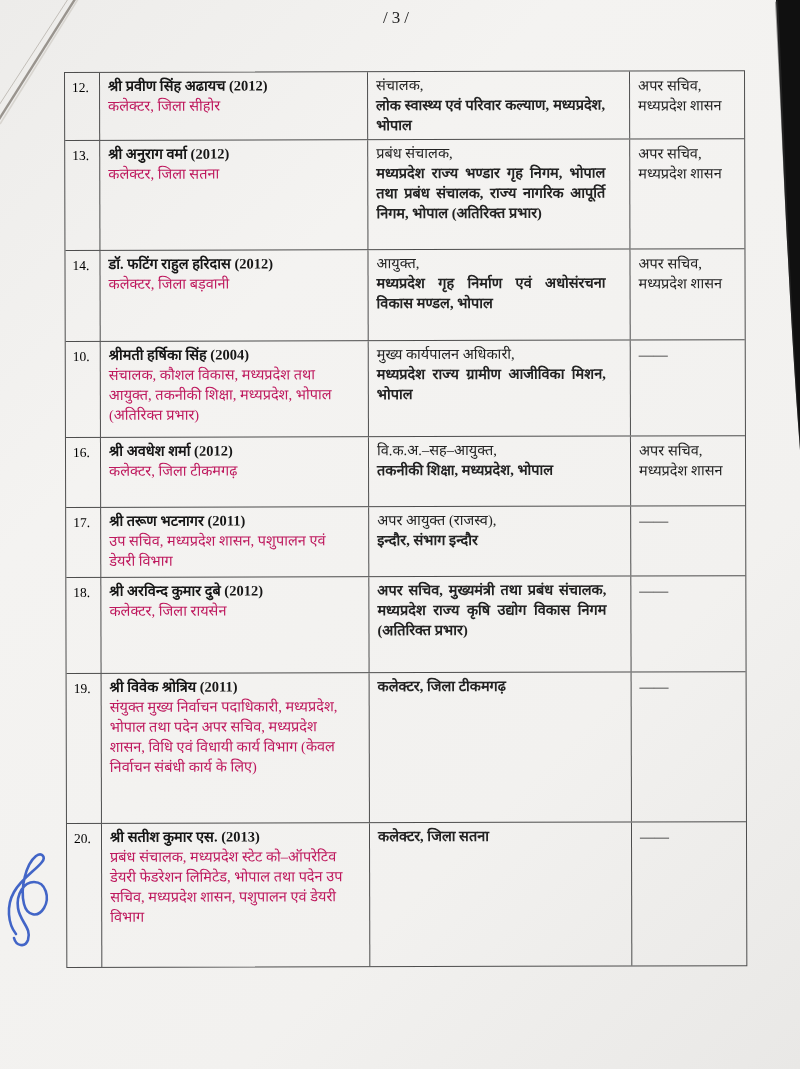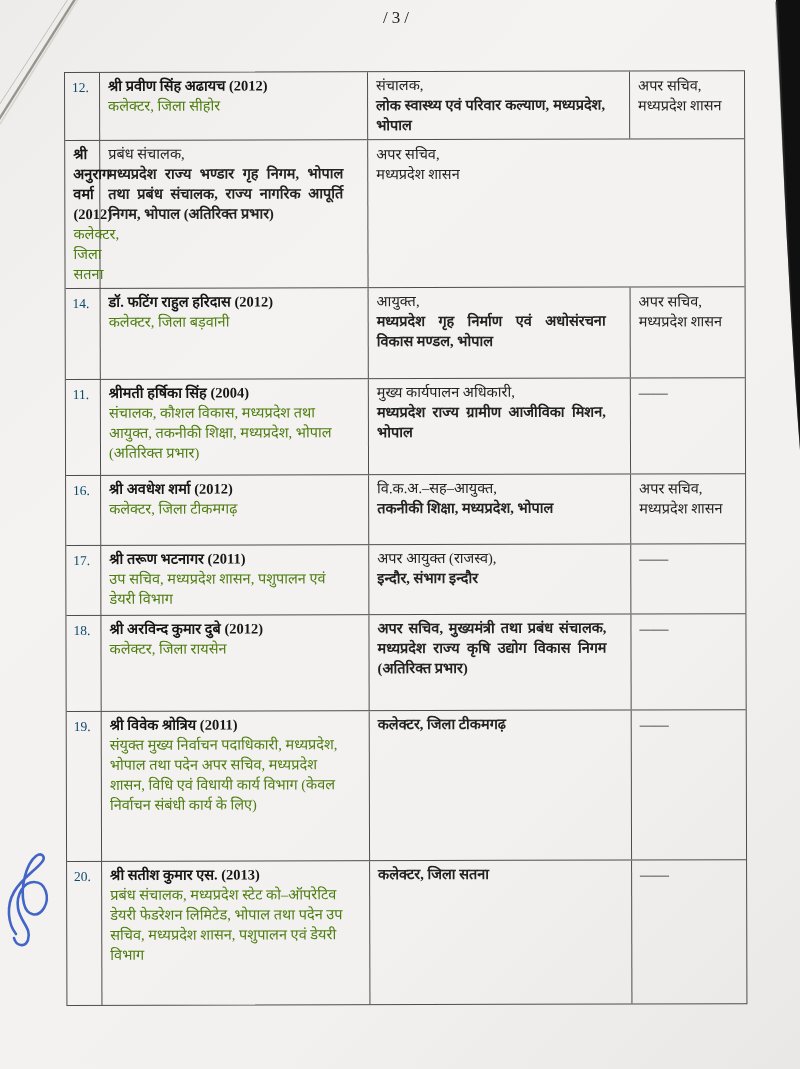--- a/index.html
+++ b/index.html
@@ -25,25 +25,25 @@
     border-bottom:1px solid #4d4d4d;box-sizing:border-box;
   }
   .row:last-child{border-bottom:none;}
   .c{
     border-right:1px solid #4d4d4d;box-sizing:border-box;
     padding:3px 24px 4px 8px;
     font-size:14.5px;line-height:20px;
   }
   .c:last-child{border-right:none;}
   .sno{
-    padding:5px 2px 0 7px;font-size:13.5px;color:#0c4a6e;
+    padding:5px 2px 0 7px;font-size:13.5px;color:#000000;
     font-family:"Liberation Serif",serif;
   }
   .nm{font-weight:bold;color:#161616;}
-  .dt{color:#4d7c0f;}
+  .dt{color:#be185d;}
   .posting .jst{text-align:justify;text-align-last:left;color:#222;font-weight:bold;}
   .posting .hd{color:#222;}
   .status{
     white-space:pre-line;color:#222;
     padding-top:4px;
   }
   .r12{min-height:68px}.r13{min-height:110px}.r14{min-height:91px}
   .r15{min-height:96px}.r16{min-height:70px}.r17{min-height:70px}
   .r18{min-height:96px}.r19{min-height:150px}.r20{min-height:143px}
   .fold-svg{position:absolute;left:0;top:0;pointer-events:none;}
@@ -80,20 +80,21 @@
     </div>
     <div class="c posting">
       <div class="hd">संचालक,</div>
       <div class="jst">लोक स्वास्थ्य एवं परिवार कल्याण, मध्यप्रदेश, भोपाल</div>
     </div>
     <div class="c status">अपर सचिव,
 मध्यप्रदेश शासन</div>
   </div>
 
   <div class="row r13">
+    <div class="c sno">13.</div>
     <div class="c officer">
       <div class="nm">श्री अनुराग वर्मा (2012)</div>
       <div class="dt">कलेक्टर, जिला सतना</div>
     </div>
     <div class="c posting">
       <div class="hd">प्रबंध संचालक,</div>
       <div class="jst">मध्यप्रदेश राज्य भण्डार गृह निगम, भोपाल तथा प्रबंध संचालक, राज्य नागरिक आपूर्ति निगम, भोपाल (अतिरिक्त प्रभार)</div>
     </div>
     <div class="c status">अपर सचिव,
 मध्यप्रदेश शासन</div>
@@ -107,21 +108,21 @@
     </div>
     <div class="c posting">
       <div class="hd">आयुक्त,</div>
       <div class="jst">मध्यप्रदेश गृह निर्माण एवं अधोसंरचना विकास मण्डल, भोपाल</div>
     </div>
     <div class="c status">अपर सचिव,
 मध्यप्रदेश शासन</div>
   </div>
 
   <div class="row r15">
-    <div class="c sno">11.</div>
+    <div class="c sno">10.</div>
     <div class="c officer">
       <div class="nm">श्रीमती हर्षिका सिंह (2004)</div>
       <div class="dt">संचालक, कौशल विकास, मध्यप्रदेश तथा आयुक्त, तकनीकी शिक्षा, मध्यप्रदेश, भोपाल (अतिरिक्त प्रभार)</div>
     </div>
     <div class="c posting">
       <div class="hd">मुख्य कार्यपालन अधिकारी,</div>
       <div class="jst">मध्यप्रदेश राज्य ग्रामीण आजीविका मिशन, भोपाल</div>
     </div>
     <div class="c status">——</div>
   </div>

